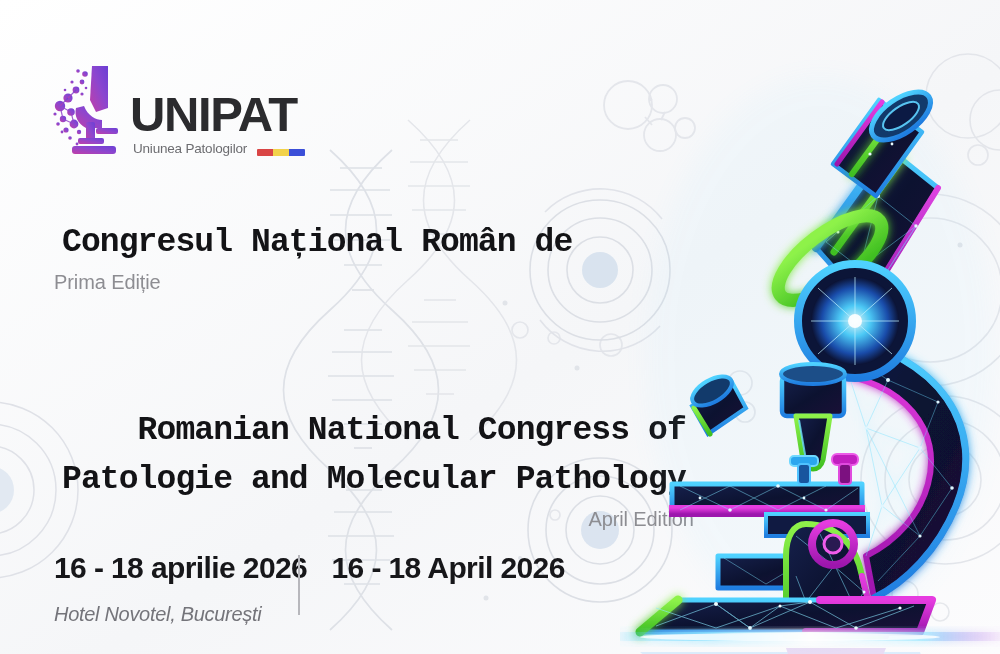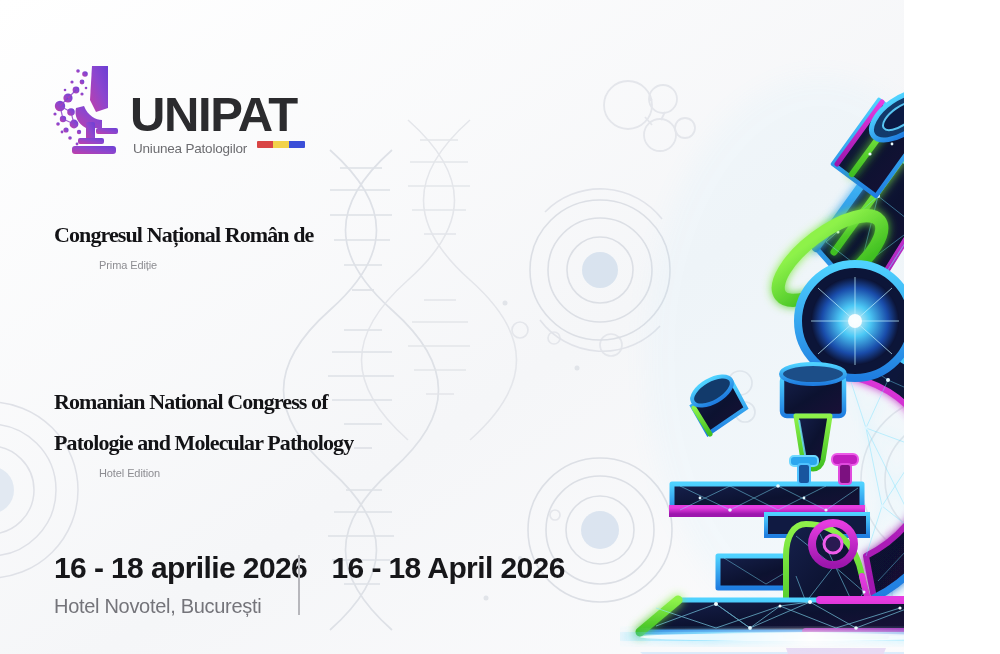--- a/index.html
+++ b/index.html
@@ -6,21 +6,21 @@
     margin: 0;
     padding: 0;
     background: #ffffff;
   }
   body {
     font-family: "Liberation Sans", sans-serif;
   }
 
   #poster {
     position: relative;
-    width: 904px;
+    width: 1000px;
     height: 654px;
     overflow: hidden;
     background: linear-gradient(160deg, #fdfdfd 0%, #f7f8f9 40%, #f4f5f7 70%, #fbfbfc 100%);
   }
 
   
   #bg-art {
     position: absolute;
     inset: 0;
     width: 1000px;
@@ -50,21 +50,21 @@
     font-family: "Liberation Sans", sans-serif;
     font-size: 49px;
     font-weight: bold;
     letter-spacing: -1.4px;
     color: #2b2b2e;
     line-height: 0.95;
     display: block;
   }
   .logo-tag-row {
     display: flex;
-    align-items: flex-start;
+    align-items: flex-end;
     margin-top: 3px;
     margin-left: 3px;
   }
   .logo-tagline {
     font-size: 13.5px;
     color: #6c6c70;
     letter-spacing: -0.2px;
     white-space: nowrap;
   }
   .flag-bar {
@@ -73,38 +73,37 @@
     width: 48px;
     height: 7px;
     border-radius: 1px;
     overflow: hidden;
   }
   .flag-seg { flex: 1 1 33.33%; height: 100%; }
 
   
   .headline-group { position: absolute; left: 54px; }
   #ro-group { top: 214px; }
-  #en-group { top: 381px; }
+  #en-group { top: 402px; text-align: right; }
 
   .headline {
-    font-family: Liberation Serif, serif;
+    font-family: Liberation Mono, monospace;
     font-weight: bold;
-    font-size: 22px;
+    font-size: 33px;
     line-height: 41px;
     letter-spacing: -0.9px;
     color: #131316;
-    margin: 0;
+    margin: 8px;
     white-space: nowrap;
   }
   .edition {
-    font-size: 11px;
+    font-size: 20px;
     color: #8d8d92;
     letter-spacing: -0.1px;
     margin-top: 4px;
-    margin-left: 45px;
   }
 
   
   #date-row {
     position: absolute;
     left: 54px;
     top: 550px;
     display: flex;
     align-items: flex-start;
   }
@@ -117,22 +116,23 @@
     letter-spacing: -0.6px;
     color: #17171a;
     white-space: nowrap;
     line-height: 36px;
   }
   .venue-line {
     font-size: 20px;
     color: #74747a;
     letter-spacing: -0.3px;
     white-space: nowrap;
-    margin-top: 8px;
+    margin-top: 16px;
     line-height: 24px;
+    font-style: italic;
   }
   .date-divider {
     width: 1.5px;
     height: 60px;
     background: #b7b7bc;
     margin-top: 5px;
     flex: none;
   }
 
   
@@ -336,21 +336,21 @@
   </div>
 
   <div class="headline-group" id="ro-group">
     <div class="headline">Congresul Național Român de</div>
     <div class="edition">Prima Ediție</div>
   </div>
 
   <div class="headline-group" id="en-group">
     <div class="headline">Romanian National Congress of</div>
     <div class="headline">Patologie and Molecular Pathology</div>
-    <div class="edition">Hotel Edition</div>
+    <div class="edition">April Edition</div>
   </div>
 
   <div id="date-row">
     <div class="date-col" id="date-col-ro">
       <span class="date-line">16 - 18 aprilie 2026</span>
       <span class="venue-line">Hotel Novotel, București</span>
     </div>
     <div class="date-divider"></div>
     <div class="date-col" id="date-col-en">
       <span class="date-line">16 - 18 April 2026</span>

